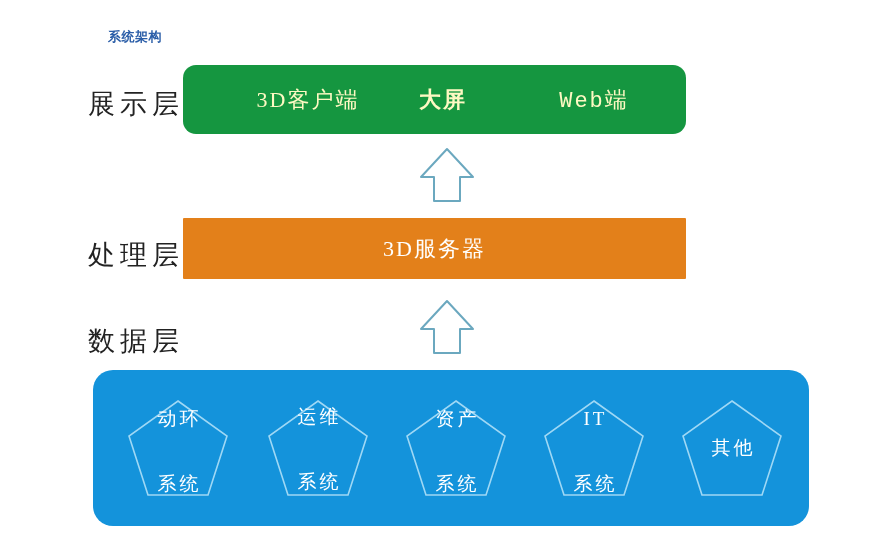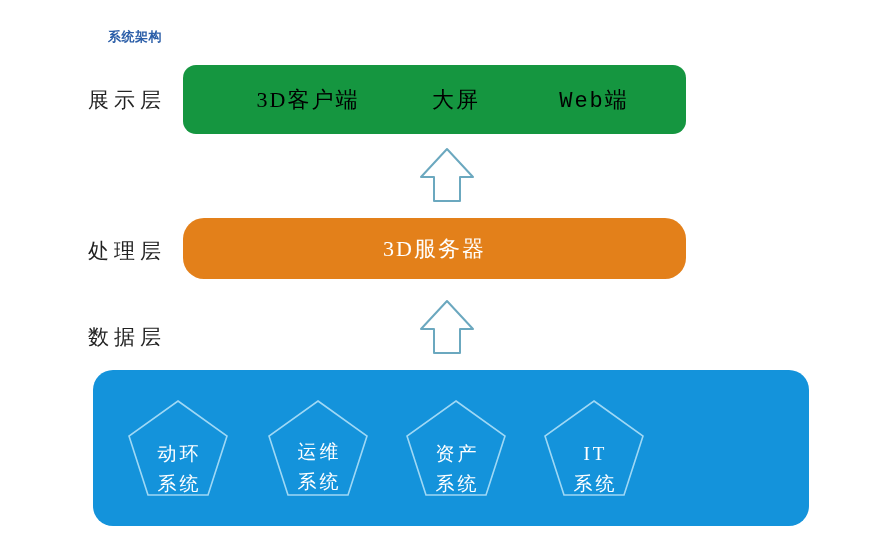--- a/index.html
+++ b/index.html
@@ -29,21 +29,21 @@
     font-weight: bold;
     color: #2b5ea8;
     letter-spacing: 0.5px;
     white-space: nowrap;
   }
 
   
   .row-label {
     position: absolute;
     font-family: "Liberation Serif", "DejaVu Serif", serif;
-    font-size: 21px;
+    font-size: 27px;
     color: #222222;
     letter-spacing: 5px;
     white-space: nowrap;
   }
   .row-label.present { left: 88px; top: 86px; }
   .row-label.process { left: 88px; top: 237px; }
   .row-label.data    { left: 88px; top: 323px; }
 
   
   .band {
@@ -57,21 +57,21 @@
     height: 69px;
     background: #159640;
     border-radius: 13px;
   }
   .band.processing {
     left: 183px;
     top: 218px;
     width: 503px;
     height: 61px;
     background: #e3801a;
-    border-radius: 21px;
+    border-radius: 1px;
   }
   .band.data {
     left: 93px;
     top: 370px;
     width: 716px;
     height: 156px;
     background: #1493db;
     border-radius: 20px;
   }
 
@@ -80,27 +80,27 @@
     position: absolute;
     left: 0;
     top: 0;
     width: 100%;
     height: 100%;
   }
   .present-item {
     position: absolute;
     top: 50%;
     transform: translate(-50%, -50%);
-    color: #000000;
+    color: #fef9c3;
     font-size: 22px;
     letter-spacing: 2px;
     white-space: nowrap;
   }
   .present-item.i0 { left: 125px; }
-  .present-item.i1 { left: 273px; }
+  .present-item.i1 { left: 260px; font-weight: bold; }
   .present-item.i2 { left: 411px; font-family: Liberation Mono, monospace; }
 
   
   .process-item {
     position: absolute;
     left: 50%;
     top: 50%;
     transform: translate(-50%, -50%);
     color: #ffffff;
     font-size: 22px;
@@ -135,21 +135,21 @@
   }
   .pent-text {
     position: absolute;
     left: 0;
     top: 0;
     width: 104px;
     height: 100px;
     display: flex;
     flex-direction: column;
     align-items: center;
-    justify-content: flex-end;
+    justify-content: space-between;
     color: #ffffff;
     font-size: 19px;
     letter-spacing: 3px;
     line-height: 1.55;
     text-indent: 3px;
   }
   .pent-text.single { justify-content: center; }
   .pent-text.double { padding-top: 6px; box-sizing: border-box; }
   .pent-line { white-space: nowrap; }
 </style>
@@ -223,16 +223,24 @@
     <div class="pentagon p3">
       <svg width="104" height="100" viewBox="0 0 104 100" aria-hidden="true">
         <polygon points="52,3 101,38 82,97 22,97 3,38" fill="none" stroke="#9fd8f5" stroke-width="1.6"></polygon>
       </svg>
       <div class="pent-text double">
         <span class="pent-line">IT</span>
         <span class="pent-line">系统</span>
       </div>
     </div>
 
+    <div class="pentagon p4">
+      <svg width="104" height="100" viewBox="0 0 104 100" aria-hidden="true">
+        <polygon points="52,3 101,38 82,97 22,97 3,38" fill="none" stroke="#9fd8f5" stroke-width="1.6"></polygon>
+      </svg>
+      <div class="pent-text single">
+        <span class="pent-line">其他</span>
+      </div>
+    </div>
 
   </div>
 
 </div>
 
 </body></html>

